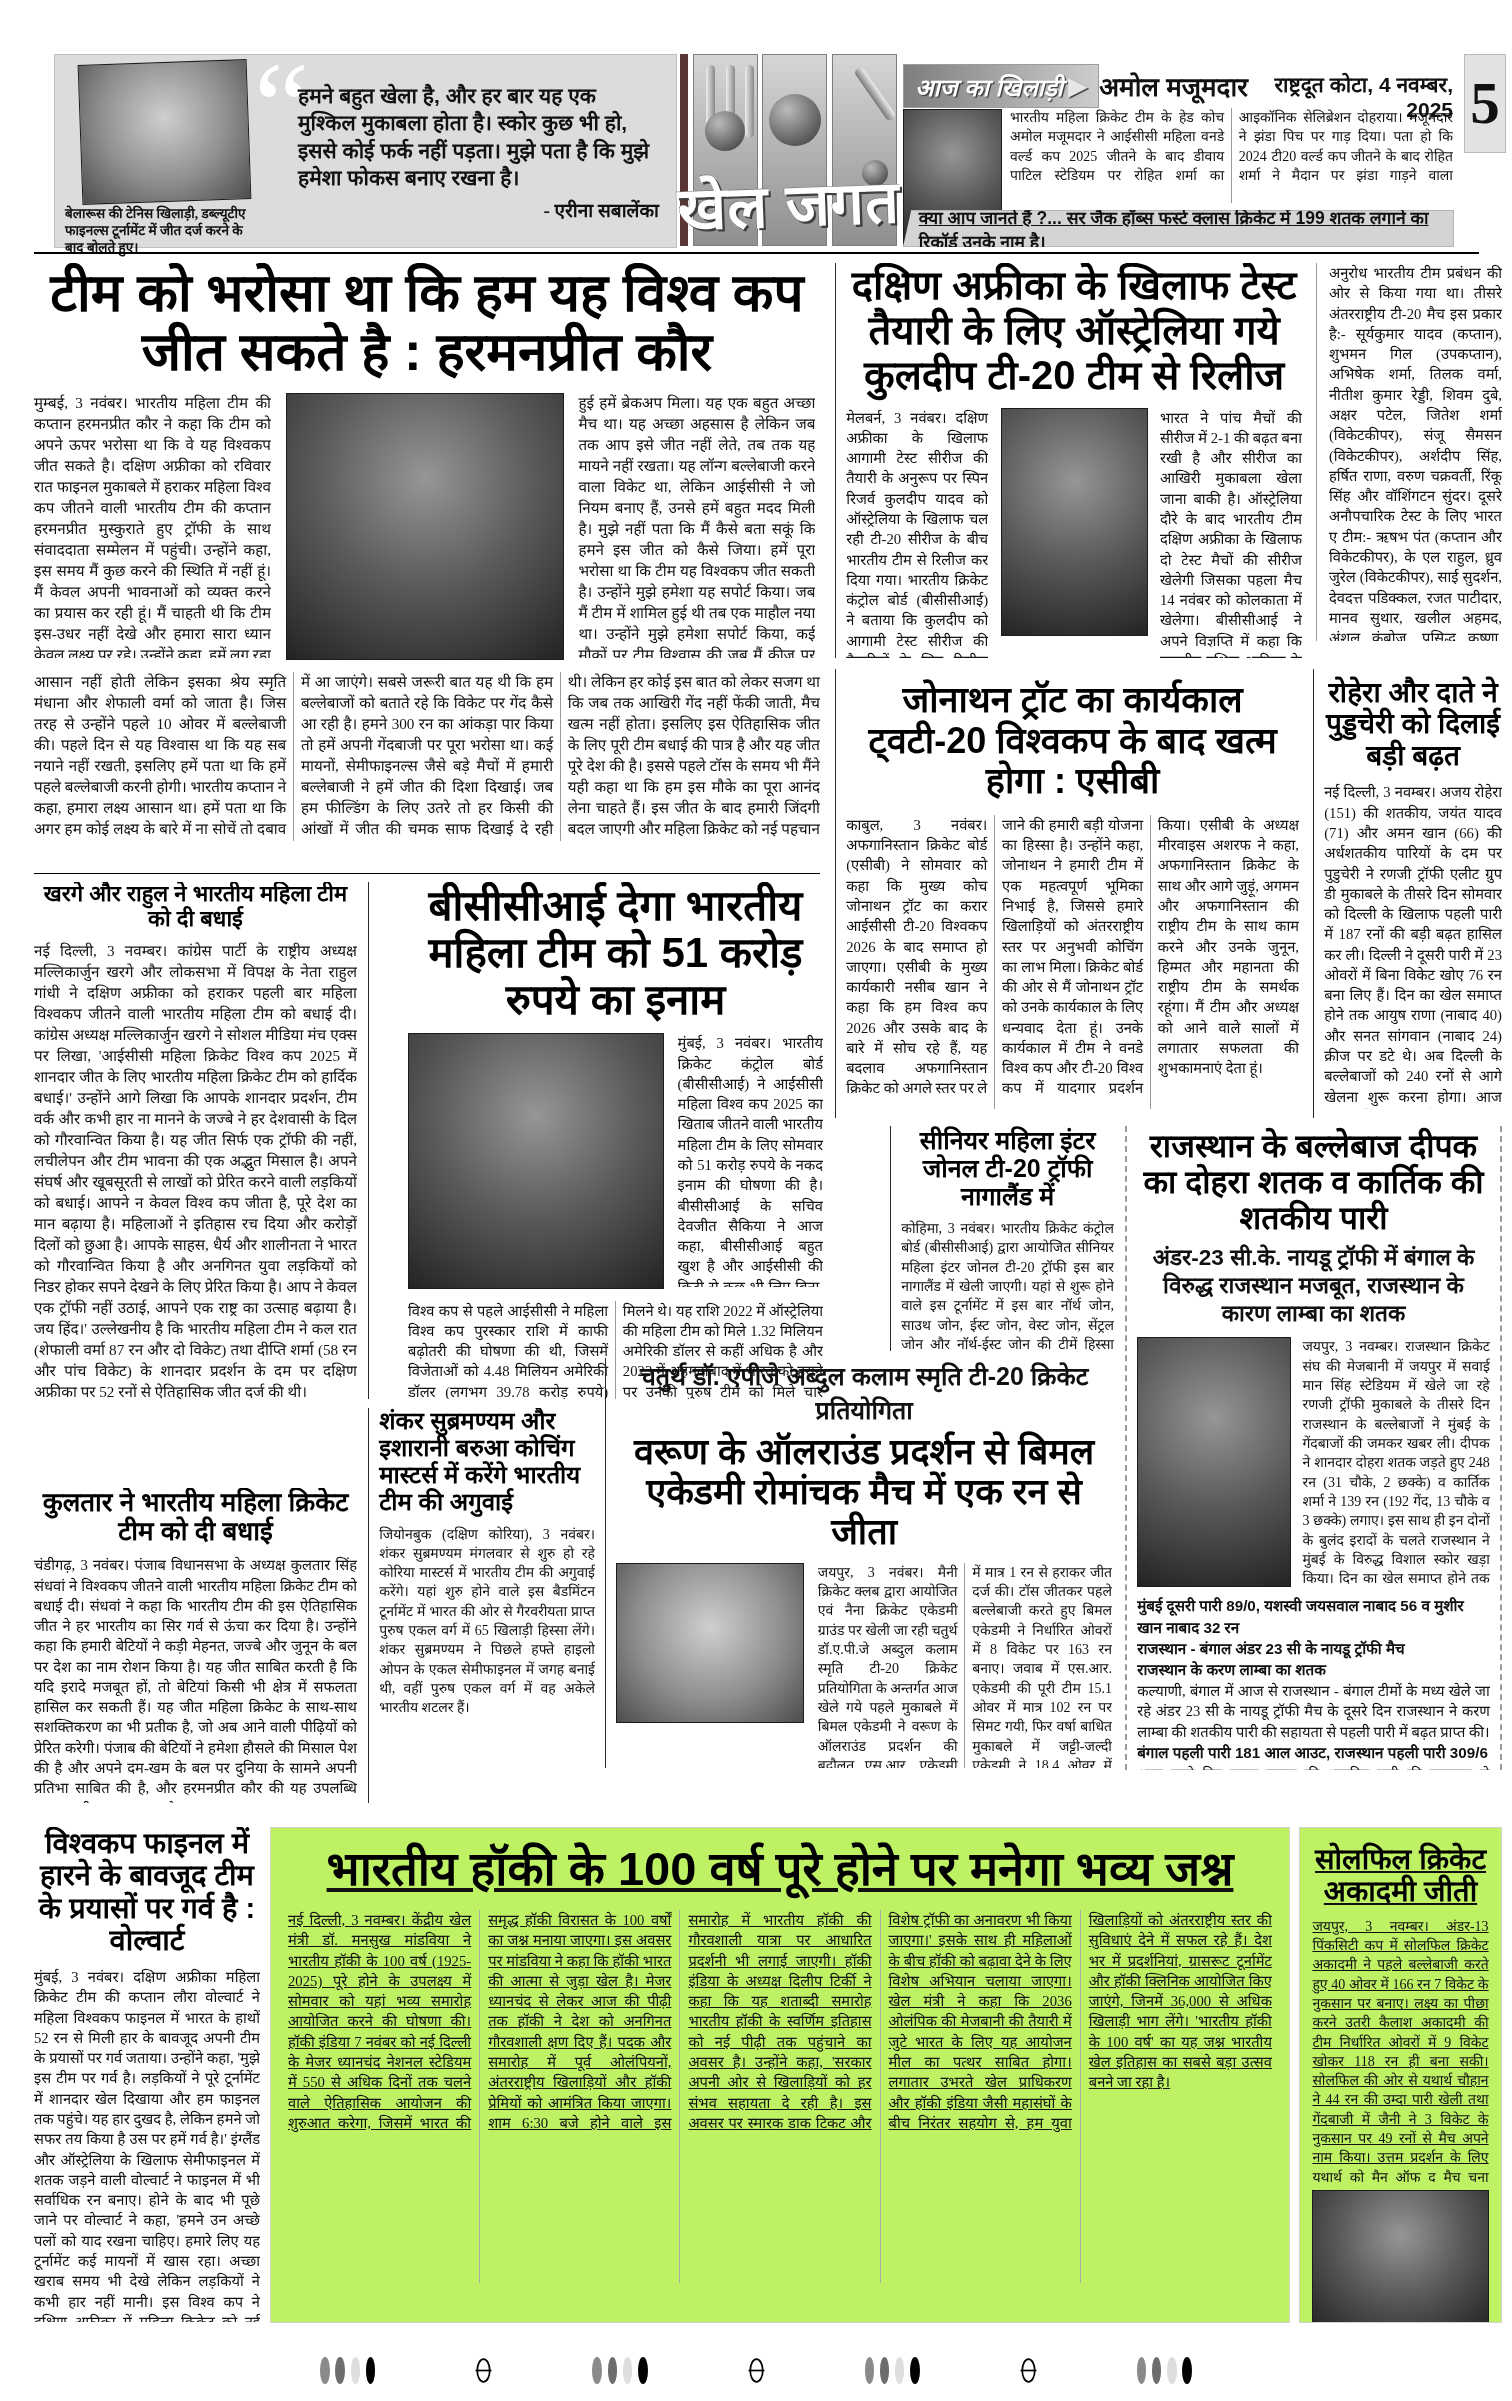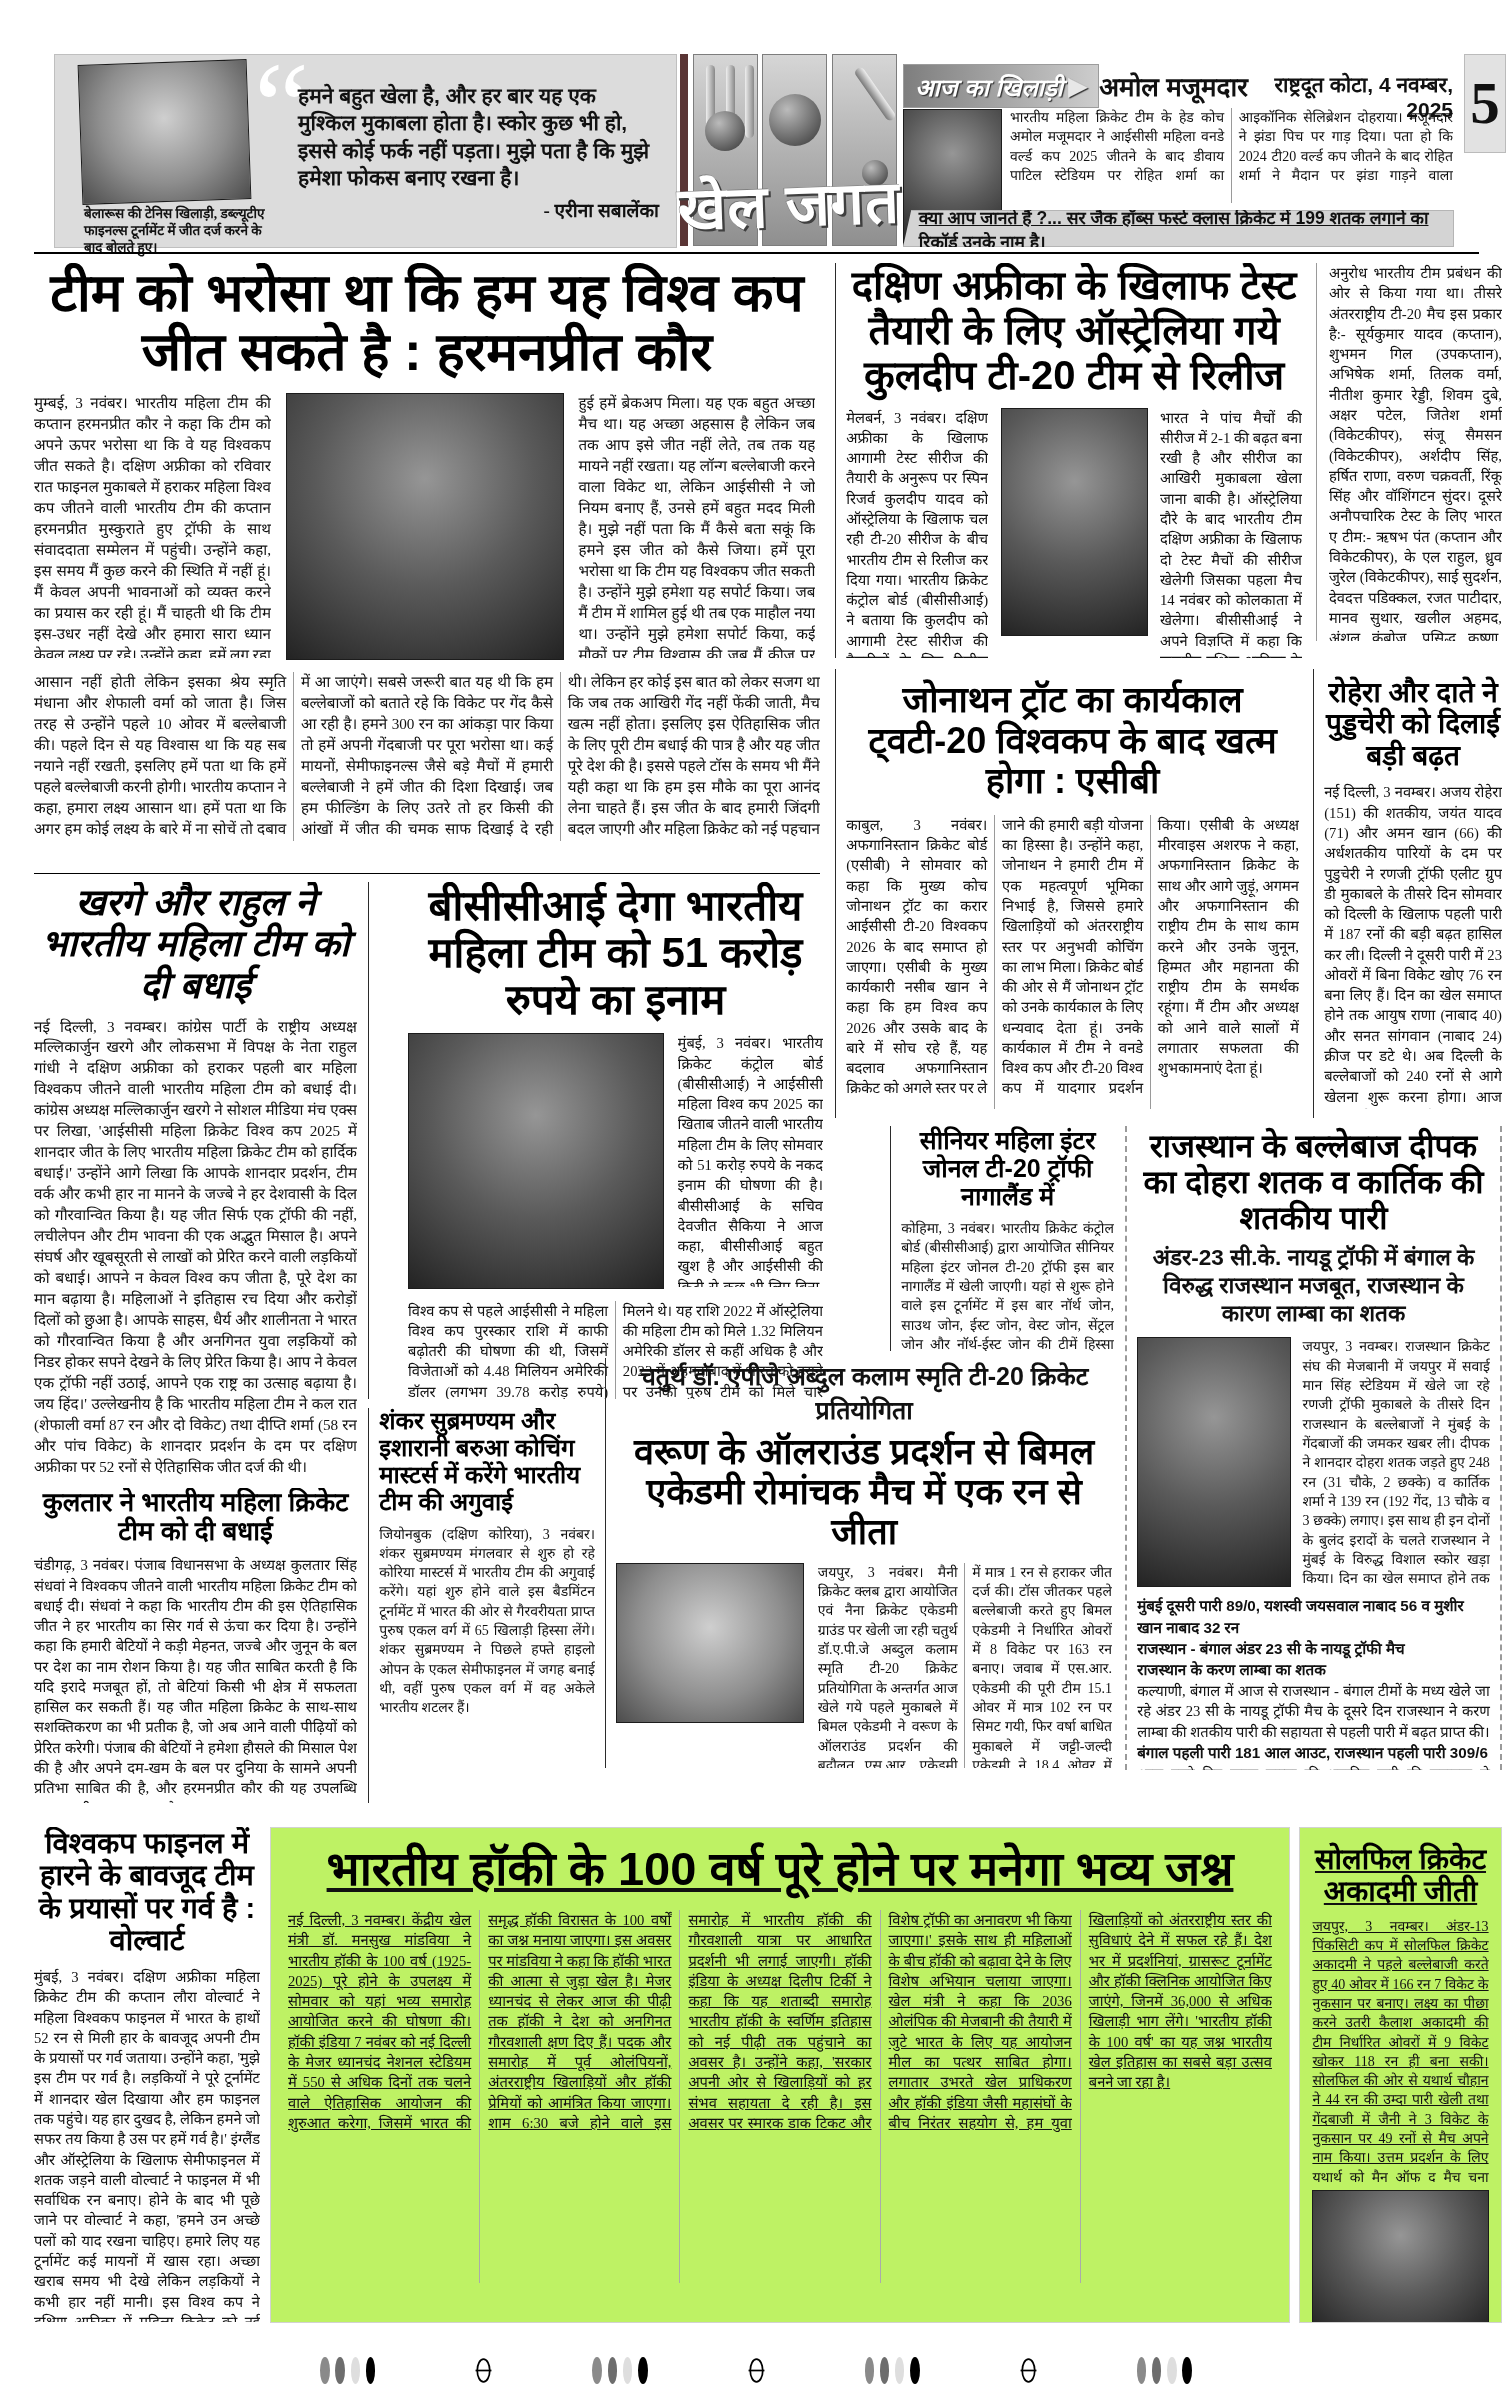--- a/index.html
+++ b/index.html
@@ -62,21 +62,21 @@
 
 <div class="sheet">
 
   <div class="abs quote-box" style="left:54px;top:54px;width:621px;height:192px;">
     <div class="abs photo light" style="left:25.4px;top:6.8px;width:167px;height:138px;transform:rotate(-2deg);"></div>
     <div class="abs quote-mark" style="left:199px;top:-10.2px;">“</div>
     <div class="abs" style="left:243px;top:27px;width:361px;">
       <div class="quote-text">हमने बहुत खेला है, और हर बार यह एक मुश्किल मुकाबला होता है। स्कोर कुछ भी हो, इससे कोई फर्क नहीं पड़ता। मुझे पता है कि मुझे हमेशा फोकस बनाए रखना है।</div>
       <div class="quote-attr">- एरीना सबालेंका</div>
     </div>
-    <div class="abs quote-cap" style="left:29px;top:151px;width:198px;">बेलारूस की टेनिस खिलाड़ी, डब्ल्यूटीए फाइनल्स टूर्नामेंट में जीत दर्ज करने के बाद बोलते हुए।</div>
+    <div class="abs quote-cap" style="left:10px;top:151px;width:198px;">बेलारूस की टेनिस खिलाड़ी, डब्ल्यूटीए फाइनल्स टूर्नामेंट में जीत दर्ज करने के बाद बोलते हुए।</div>
   </div>
 
   <div class="abs masthead" style="left:680px;top:54px;width:217px;height:192px;">
     <div class="bar"></div>
     <div class="tile">
       <div class="stump" style="left:12.4px;"></div>
         <div class="stump" style="left:32px;"></div>
         <div class="stump" style="left:51px;"></div>
       <div class="ball"></div>
     </div>
@@ -134,21 +134,21 @@
   </div>
 
   <div class="abs vrule" style="left:1313px;top:669px;width:189px;height:449px;overflow:hidden;">
     <div class="headline" style="font-size:28px;margin-top:8px;">रोहेरा और दाते ने पुड्डचेरी को दिलाई बड़ी बढ़त</div>
     <div class="body" style="margin-top:11.3px;height:327px;font-size:14.7px;">नई दिल्ली, 3 नवम्बर। अजय रोहेरा (151) की शतकीय, जयंत यादव (71) और अमन खान (66) की अर्धशतकीय पारियों के दम पर पुडुचेरी ने रणजी ट्रॉफी एलीट ग्रुप डी मुकाबले के तीसरे दिन सोमवार को दिल्ली के खिलाफ पहली पारी में 187 रनों की बड़ी बढ़त हासिल कर ली। दिल्ली ने दूसरी पारी में 23 ओवरों में बिना विकेट खोए 76 रन बना लिए हैं। दिन का खेल समाप्त होने तक आयुष राणा (नाबाद 40) और सनत सांगवान (नाबाद 24) क्रीज पर डटे थे। अब दिल्ली के बल्लेबाजों को 240 रनों से आगे खेलना शुरू करना होगा। आज यहां सुमित माथुर ने अमन खान (66) के साथ अच्छी साझेदारी निभाई। इसके बाद सिमरजीत सिंह ने अजय रोहेरा को अच्छा साथ दिया। इसके बाद सिमरजीत सिंह ने 3 विकेट लेकर दिल्ली को समेटने में अहम भूमिका निभाई।</div>
   </div>
 
   <div class="abs hrule" style="left:34px;top:873px;width:786px;height:1.1px;"></div>
 
   <div class="abs" style="left:34px;top:882px;width:323px;height:596px;overflow:hidden;">
-    <div class="headline" style="font-size:37px;font-style:italic;">खरगे और राहुल ने भारतीय महिला टीम को दी बधाई</div>
+    <div class="headline" style="font-size:22px;">खरगे और राहुल ने भारतीय महिला टीम को दी बधाई</div>
     <div class="body" style="margin-top:10.2px;height:497px;">नई दिल्ली, 3 नवम्बर। कांग्रेस पार्टी के राष्ट्रीय अध्यक्ष मल्लिकार्जुन खरगे और लोकसभा में विपक्ष के नेता राहुल गांधी ने दक्षिण अफ्रीका को हराकर पहली बार महिला विश्वकप जीतने वाली भारतीय महिला टीम को बधाई दी। कांग्रेस अध्यक्ष मल्लिकार्जुन खरगे ने सोशल मीडिया मंच एक्स पर लिखा, 'आईसीसी महिला क्रिकेट विश्व कप 2025 में शानदार जीत के लिए भारतीय महिला क्रिकेट टीम को हार्दिक बधाई।' उन्होंने आगे लिखा कि आपके शानदार प्रदर्शन, टीम वर्क और कभी हार ना मानने के जज्बे ने हर देशवासी के दिल को गौरवान्वित किया है। यह जीत सिर्फ एक ट्रॉफी की नहीं, लचीलेपन और टीम भावना की एक अद्भुत मिसाल है। अपने संघर्ष और खूबसूरती से लाखों को प्रेरित करने वाली लड़कियों को बधाई। आपने न केवल विश्व कप जीता है, पूरे देश का मान बढ़ाया है। महिलाओं ने इतिहास रच दिया और करोड़ों दिलों को छुआ है। आपके साहस, धैर्य और शालीनता ने भारत को गौरवान्वित किया है और अनगिनत युवा लड़कियों को निडर होकर सपने देखने के लिए प्रेरित किया है। आप ने केवल एक ट्रॉफी नहीं उठाई, आपने एक राष्ट्र का उत्साह बढ़ाया है। जय हिंद।' उल्लेखनीय है कि भारतीय महिला टीम ने कल रात (शेफाली वर्मा 87 रन और दो विकेट) तथा दीप्ति शर्मा (58 रन और पांच विकेट) के शानदार प्रदर्शन के दम पर दक्षिण अफ्रीका पर 52 रनों से ऐतिहासिक जीत दर्ज की थी।</div>
   </div>
 
   <div class="abs vrule" style="left:368px;top:882px;width:455px;height:517px;overflow:hidden;padding-left:39px;">
     <div class="headline" style="font-size:42px;">बीसीसीआई देगा भारतीय महिला टीम को 51 करोड़ रुपये का इनाम</div>
     <div style="display:flex;gap:13.6px;margin-top:10.2px;">
       <div class="photo" style="width:254px;height:254px;"></div>
       <div class="body" style="flex:1;height:254px;font-size:14.7px;">मुंबई, 3 नवंबर। भारतीय क्रिकेट कंट्रोल बोर्ड (बीसीसीआई) ने आईसीसी महिला विश्व कप 2025 का खिताब जीतने वाली भारतीय महिला टीम के लिए सोमवार को 51 करोड़ रुपये के नकद इनाम की घोषणा की है। बीसीसीआई के सचिव देवजीत सैकिया ने आज कहा, बीसीसीआई बहुत खुश है और आईसीसी की किटी से कुछ भी लिए बिना, अपनी तरफ से भारतीय टीम को 51 करोड़ रुपये देगा। यह राशि खिलाड़ियों, सेलेक्टर्स के साथ-साथ मुख्य कोच अमोल मजूमदार की अगुवाई वाले सपोर्ट स्टाफ को भी मिलेगी। बीसीसीआई द्वारा विजेताओं की पुरस्कार राशि में किए गए बदलाव के अनुसार यह इनाम अलग से दिया जाएगा।</div>
     </div>
     <div class="body cols2" style="margin-top:11.3px;height:119px;font-size:14.7px;">विश्व कप से पहले आईसीसी ने महिला विश्व कप पुरस्कार राशि में काफी बढ़ोतरी की घोषणा की थी, जिसमें विजेताओं को 4.48 मिलियन अमेरिकी डॉलर (लगभग 39.78 करोड़ रुपये) मिलने थे। यह राशि 2022 में ऑस्ट्रेलिया की महिला टीम को मिले 1.32 मिलियन अमेरिकी डॉलर से कहीं अधिक है और 2023 में अहमदाबाद में भारत को हराने पर उनकी पुरुष टीम को मिले चार मिलियन अमेरिकी डॉलर से भी बेहतर है।</div>

